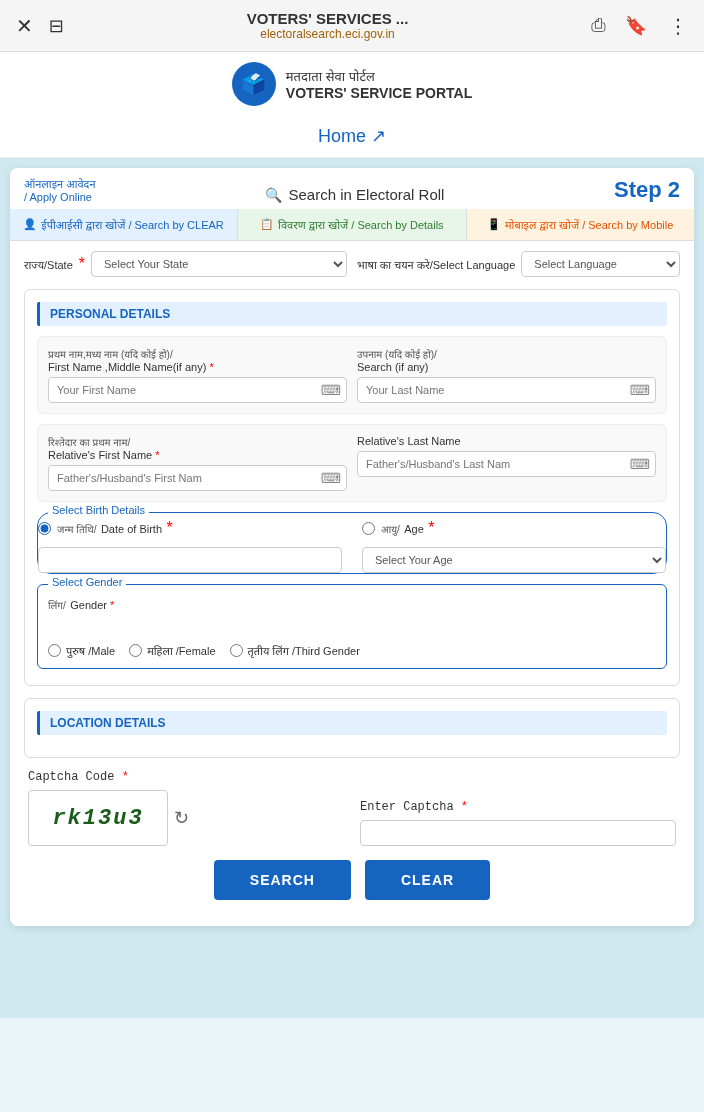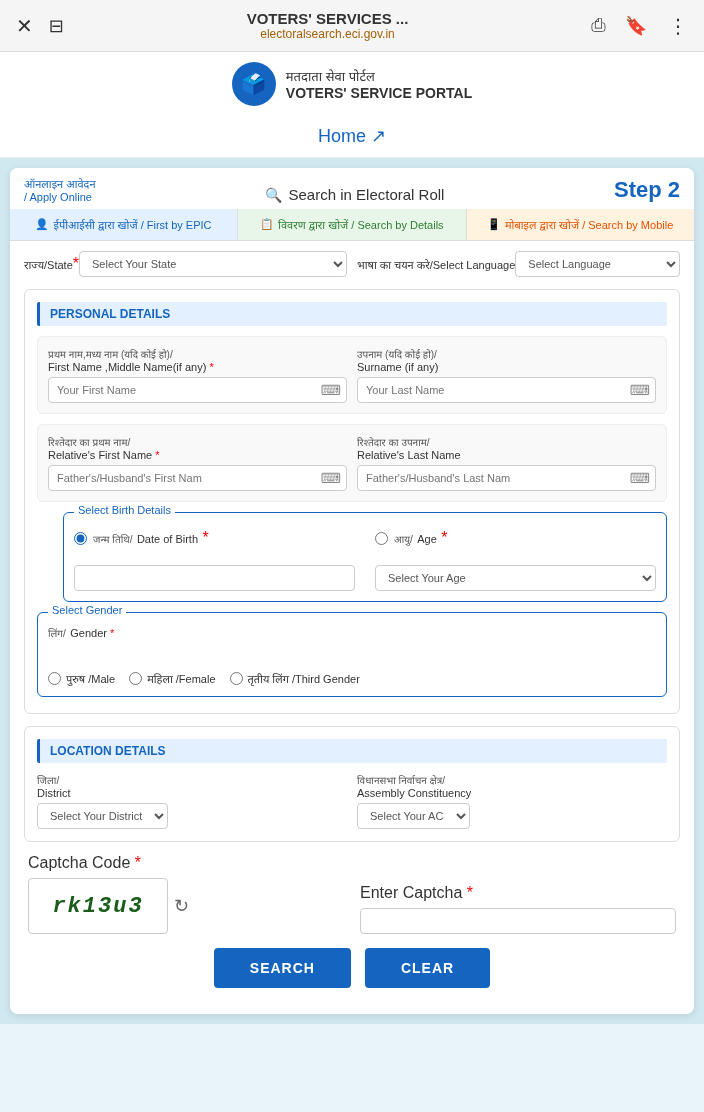--- a/index.html
+++ b/index.html
@@ -165,20 +165,21 @@
     
     .state-lang-row {
       display: flex;
       align-items: center;
       gap: 10px;
       margin-bottom: 12px;
     }
     .field-group {
       display: flex;
       align-items: center;
+      gap: 6px;
       flex: 1;
     }
     .field-label {
       font-size: 11px;
       color: #333;
       white-space: nowrap;
     }
     .required-star { color: red; }
     select {
       flex: 1;
@@ -249,46 +250,44 @@
       right: 6px;
       top: 50%;
       transform: translateY(-50%);
       font-size: 14px;
       color: #888;
     }
 
     
     .birth-section {
       border: 1px solid #1565c0;
-      border-radius: 6px;
-      padding: 10px;
+      border-radius: 14px;
       margin-bottom: 10px;
       position: relative;
-      margin-left: 26px;
     }
     .birth-section-label {
       position: absolute;
       top: -9px;
       left: 10px;
       background: #fff;
       font-size: 11px;
       color: #1565c0;
       padding: 0 4px;
     }
     .birth-options {
       display: flex;
       gap: 20px;
       align-items: flex-start;
       padding-top: 6px;
     }
     .birth-option {
       flex: 1;
       display: flex;
       flex-direction: column;
-      gap: 12px;
+      gap: 4px;
     }
     .radio-row {
       display: flex;
       align-items: center;
       gap: 6px;
       margin-bottom: 6px;
     }
     .radio-row input[type="radio"] {
       accent-color: #1565c0;
     }
@@ -363,23 +362,24 @@
       display: flex;
       gap: 16px;
       margin-bottom: 14px;
       padding: 0 4px;
       align-items: flex-end;
     }
     .captcha-field {
       flex: 1;
     }
     .captcha-label {
-      font-size: 16px;
+      font-size: 12px;
       color: #333;
       margin-bottom: 6px;
+      font-family: Liberation Mono, monospace;
     }
     .captcha-image-wrapper {
       display: flex;
       align-items: center;
       gap: 6px;
     }
     .captcha-img {
       width: 140px;
       height: 56px;
       background: #fff;
@@ -489,21 +489,21 @@
         <span>Search in Electoral Roll</span>
       </div>
       <div class="step2-badge">Step 2</div>
     </div>
 
     <div class="tab-row">
       <div class="tab tab-epic">
         <span>👤</span>
         <span>
           <span>ईपीआईसी द्वारा खोजें</span>
-          <span>/ First by EPIC</span>
+          <span>/ Search by CLEAR</span>
         </span>
       </div>
       <div class="tab tab-details">
         <span>📋</span>
         <span>
           <span>विवरण द्वारा खोजें</span>
           <span>/ Search by Details</span>
         </span>
       </div>
       <div class="tab tab-mobile">
@@ -543,42 +543,41 @@
               <span>First Name ,Middle Name(if any)</span>
               <span class="required-star"> *</span>
             </div>
             <div class="text-input-wrapper">
               <input type="text" placeholder="Your First Name" style="">
               <span class="input-icon">⌨</span>
             </div>
           </div>
           <div class="name-field">
             <div class="field-label-hi">उपनाम (यदि कोई हो)/</div>
-            <div class="field-label-en">Surname (if any)</div>
+            <div class="field-label-en">Search (if any)</div>
             <div class="text-input-wrapper">
               <input type="text" placeholder="Your Last Name" style="">
               <span class="input-icon">⌨</span>
             </div>
           </div>
         </div>
 
         <div class="name-row">
           <div class="name-field">
             <div class="field-label-hi">रिश्तेदार का प्रथम नाम/</div>
             <div class="field-label-en">
               <span>Relative's First Name</span>
               <span class="required-star"> *</span>
             </div>
             <div class="text-input-wrapper">
               <input type="text" placeholder="Father's/Husband's First Nam" style="">
               <span class="input-icon">⌨</span>
             </div>
           </div>
           <div class="name-field">
-            <div class="field-label-hi">रिश्तेदार का उपनाम/</div>
             <div class="field-label-en">Relative's Last Name</div>
             <div class="text-input-wrapper">
               <input type="text" placeholder="Father's/Husband's Last Nam" style="">
               <span class="input-icon">⌨</span>
             </div>
           </div>
         </div>
 
         <div class="birth-section">
           <span class="birth-section-label">Select Birth Details</span>
@@ -640,36 +639,20 @@
                 <span>तृतीय लिंग</span>
                 <span>/Third Gender</span>
               </span>
             </label>
           </div>
         </div>
       </div>
 
       <div class="location-section">
         <div class="section-header">LOCATION DETAILS</div>
-        <div class="location-row">
-          <div class="location-field">
-            <div class="field-label-hi">जिला/</div>
-            <div class="field-label-en">District</div>
-            <select>
-              <option>Select Your District</option>
-            </select>
-          </div>
-          <div class="location-field">
-            <div class="field-label-hi">विधानसभा निर्वाचन क्षेत्र/</div>
-            <div class="field-label-en">Assembly Constituency</div>
-            <select>
-              <option>Select Your AC</option>
-            </select>
-          </div>
-        </div>
       </div>
 
       <div class="captcha-section">
         <div class="captcha-field">
           <div class="captcha-label">
             <span>Captcha Code</span>
             <span class="required-star"> *</span>
           </div>
           <div class="captcha-image-wrapper">
             <div class="captcha-img">

